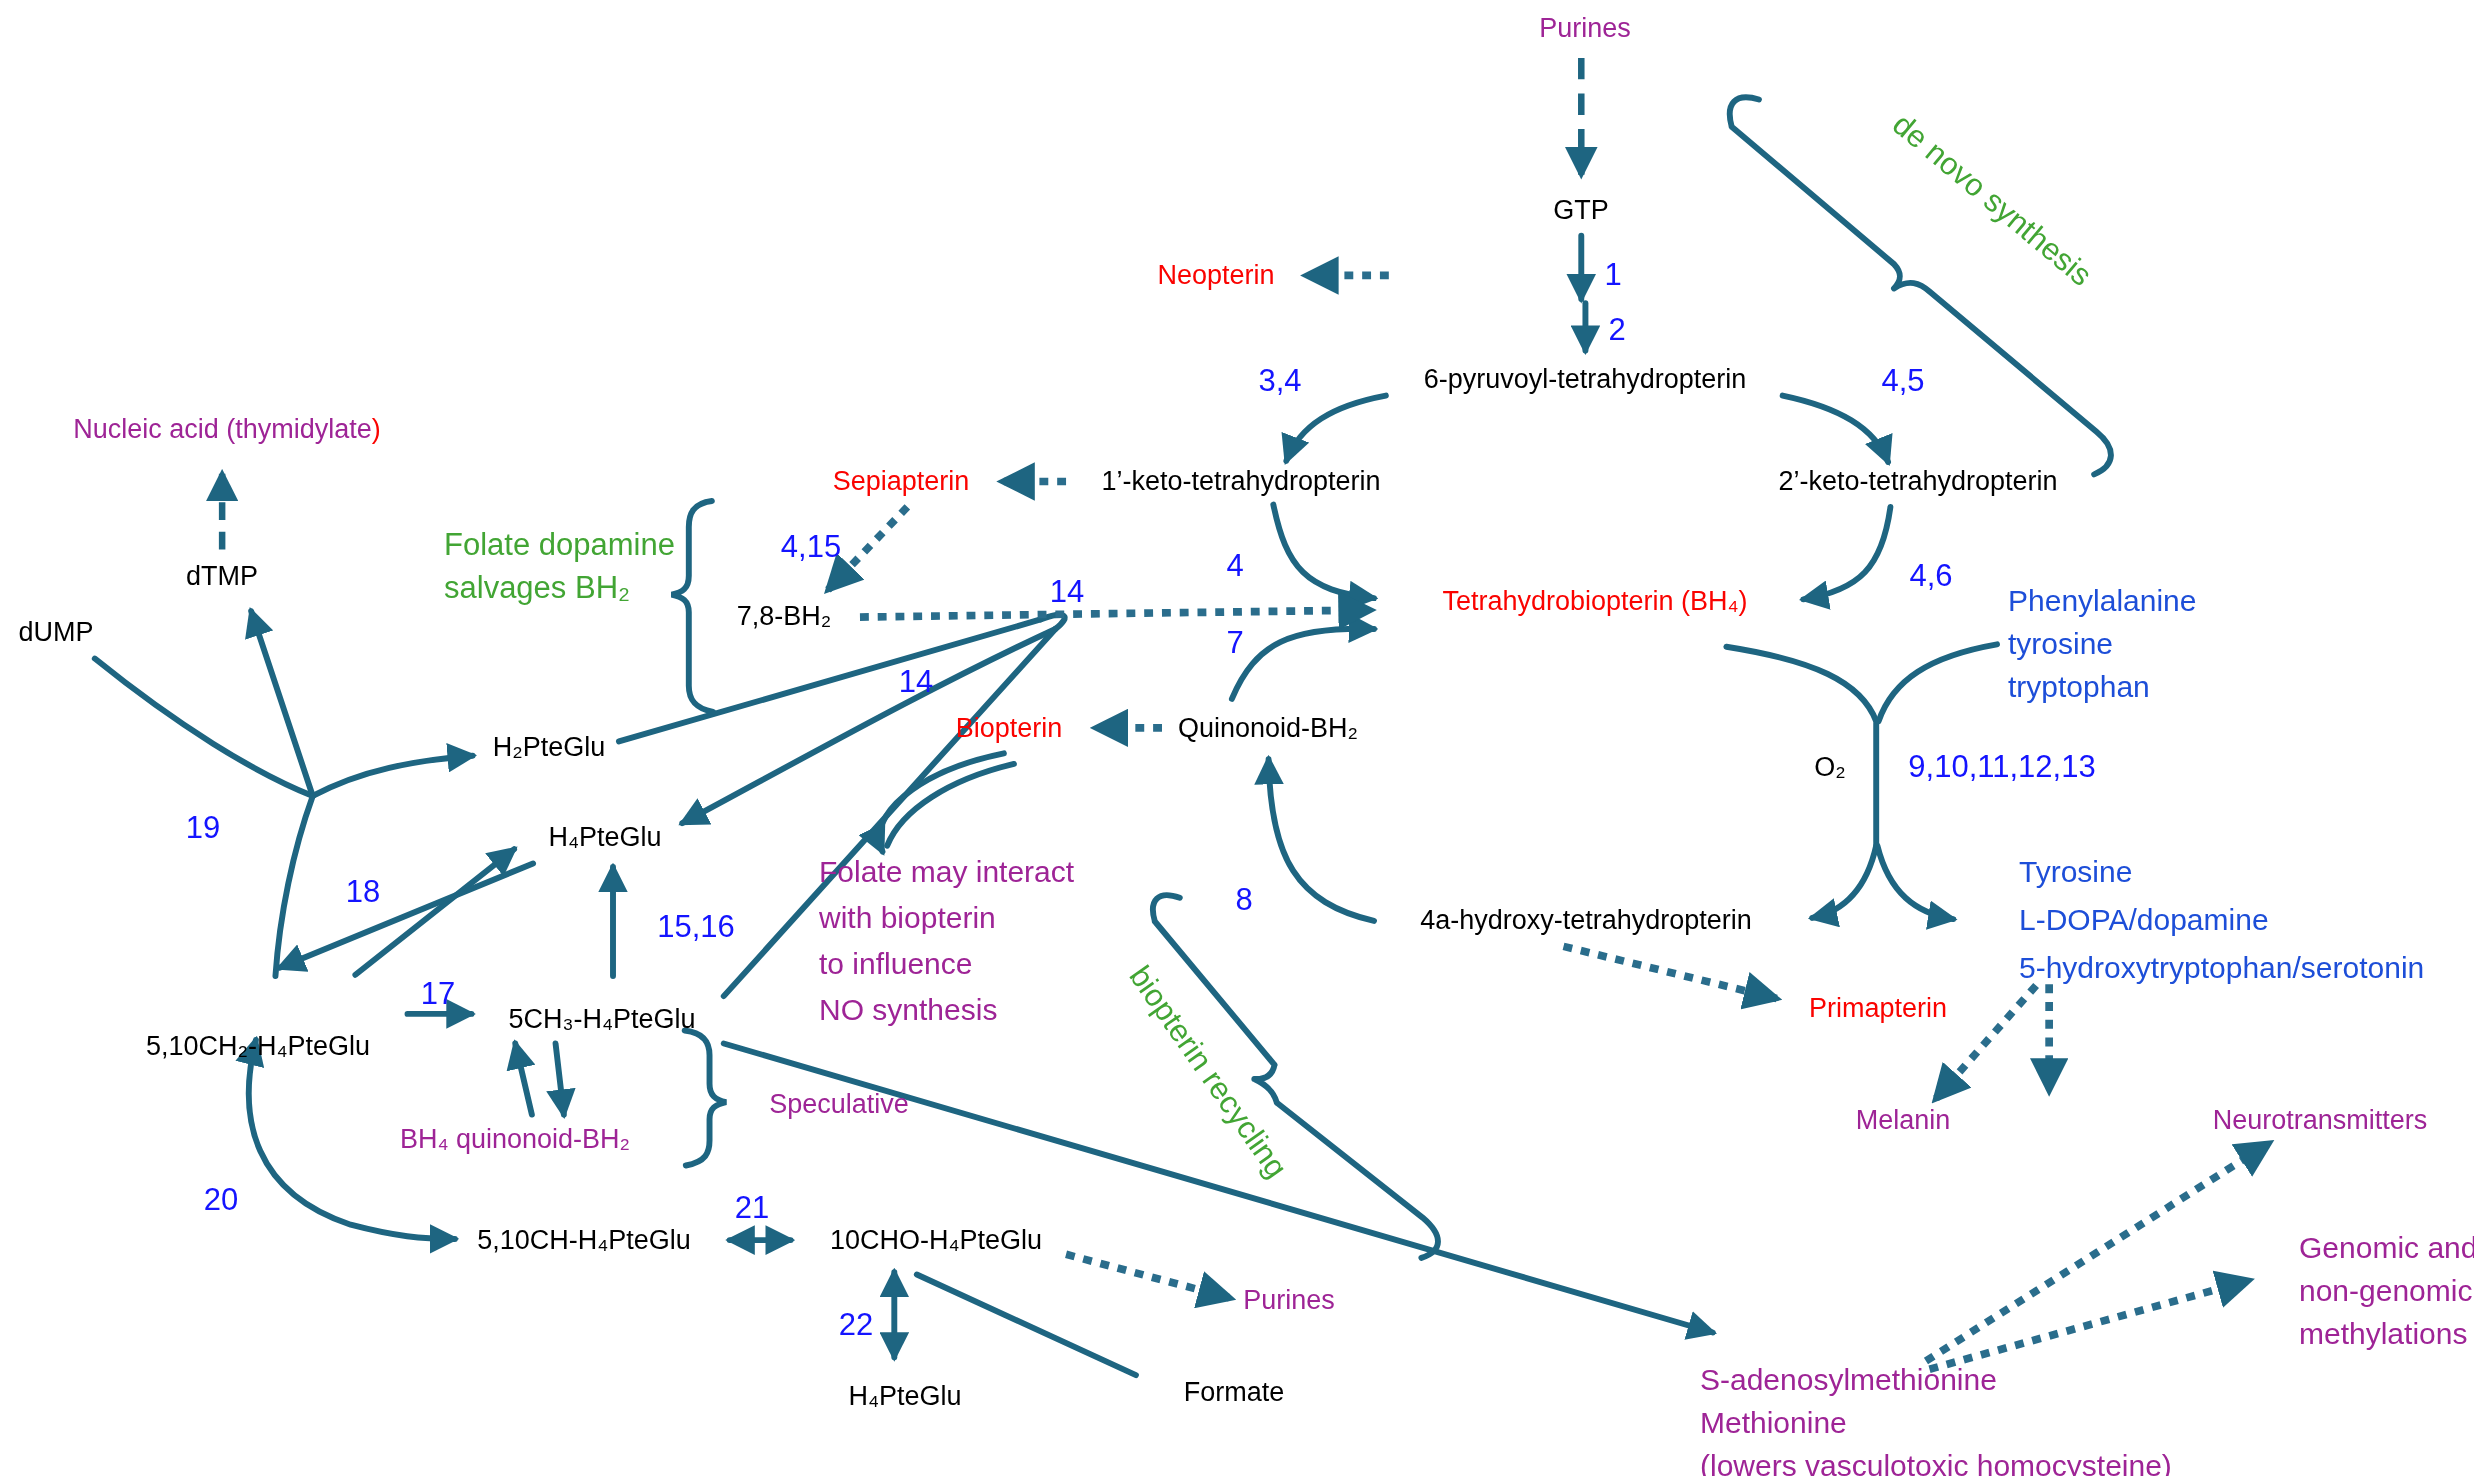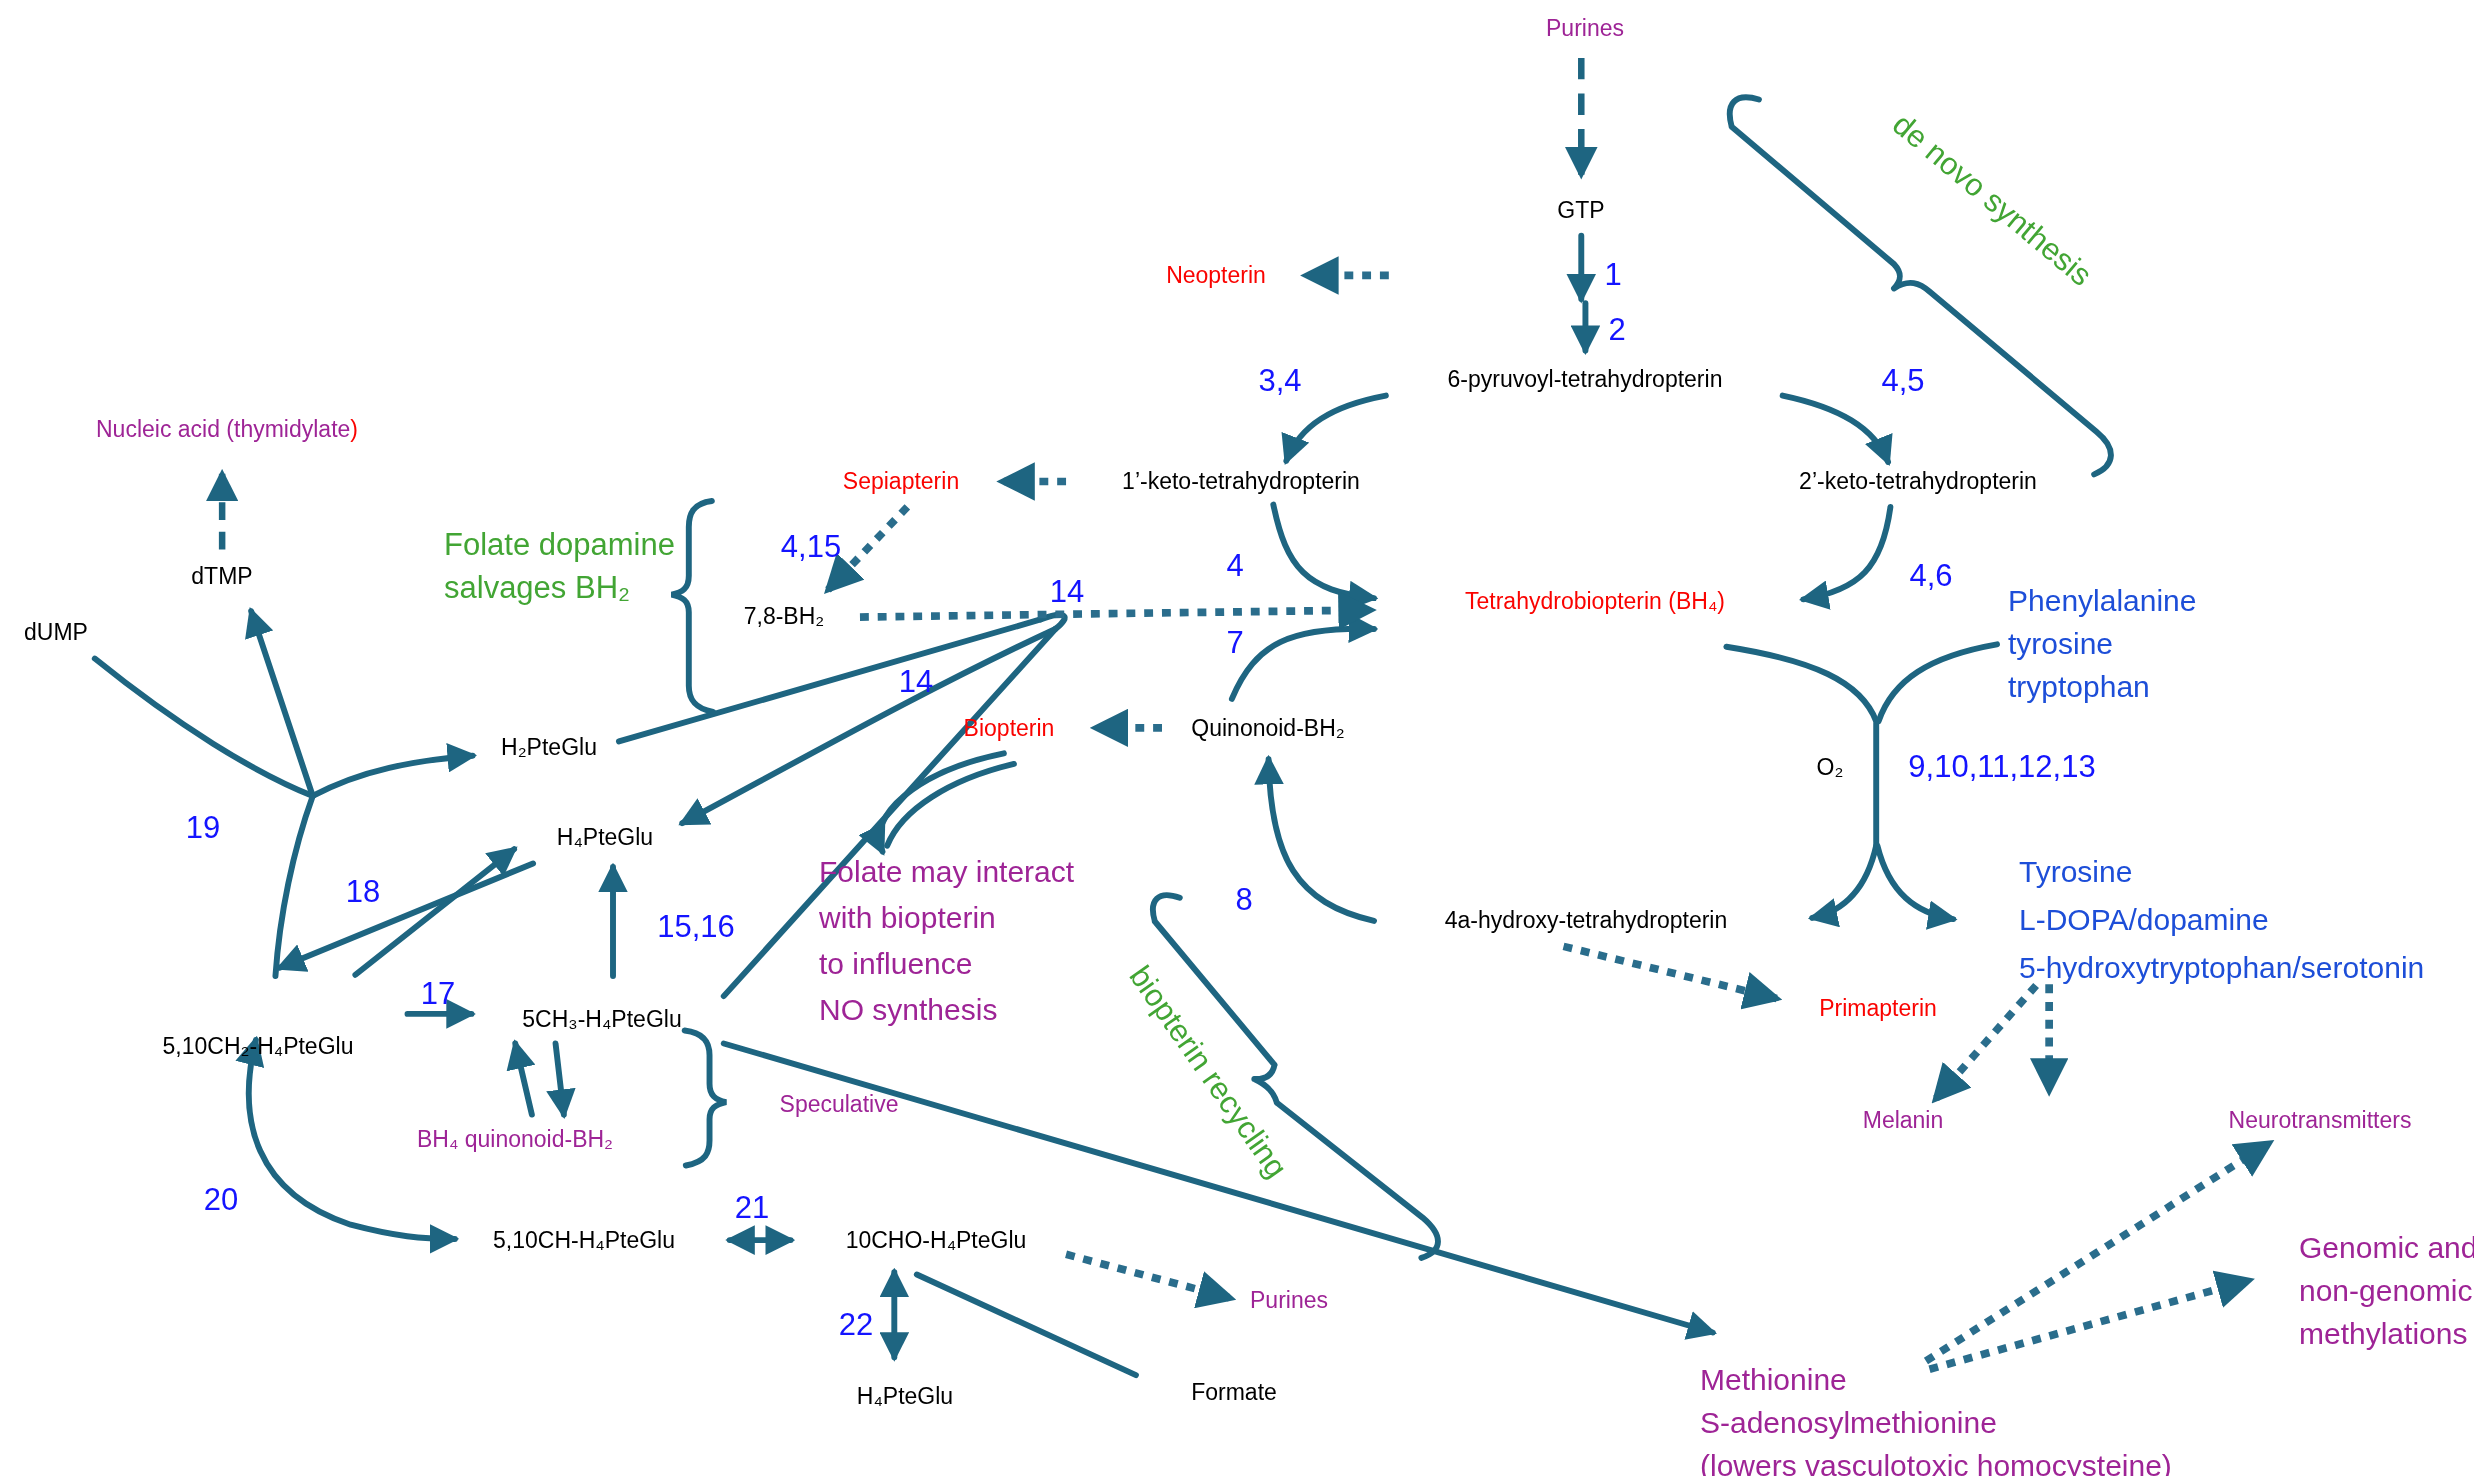--- a/index.html
+++ b/index.html
@@ -1,19 +1,19 @@
 <!DOCTYPE html>
 <html style="font-size:9.5px"><head>
 <meta charset="utf-8">
 <style>
   html,body{margin:0;padding:0;background:#ffffff;}
   #canvas{position:relative;width:2475px;height:1477px;background:#ffffff;overflow:hidden;
           font-family:"Liberation Sans","DejaVu Sans",sans-serif;}
   #arrows{position:absolute;left:0;top:0;width:2475px;height:1477px;}
-  .lbl{position:absolute;white-space:nowrap;font-size:23px;color:#000;transform:translate(-50%,-50%);}
+  .lbl{position:absolute;white-space:nowrap;font-size:27px;color:#000;transform:translate(-50%,-50%);}
   .blk{position:absolute;white-space:nowrap;font-size:30px;color:#1d4ed8;transform:none;}
   .num{font-size:31px;color:#1414ff;}
   .red{color:#fa0300;}
   .green{color:#42a534;font-size:31px;}
   .purple{color:#9e2496;}
   .rot{transform:translate(-50%,-50%) rotate(40deg);}
   .rot55{transform:translate(-50%,-50%) rotate(55deg);}
 </style>
 </head>
 <body>
@@ -125,22 +125,22 @@
     <div>Phenylalanine</div>
     <div>tyrosine</div>
     <div>tryptophan</div>
   </div>
   <div class="blk" style="left:2019px;top:848px;line-height:48px;">
     <div>Tyrosine</div>
     <div>L-DOPA/dopamine</div>
     <div>5-hydroxytryptophan/serotonin</div>
   </div>
   <div class="blk purple" style="left:1700px;top:1358px;line-height:43px;">
+    <div>S-adenosylmethionine</div>
     <div>Methionine</div>
-    <div>S-adenosylmethionine</div>
     <div>(lowers vasculotoxic homocysteine)</div>
   </div>
   <div class="blk purple" style="left:2299px;top:1226px;line-height:43px;">
     <div>Genomic and</div>
     <div>non-genomic</div>
     <div>methylations</div>
   </div>
 
   <div class="lbl green rot" style="left:1992px;top:200px;">de novo synthesis</div>
   <div class="lbl green rot55" style="left:1208px;top:1072px;">biopterin recycling</div>

